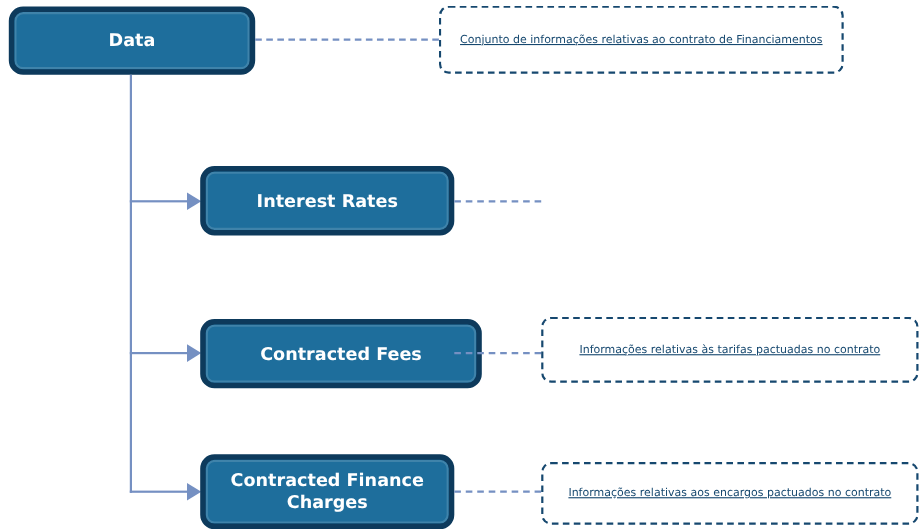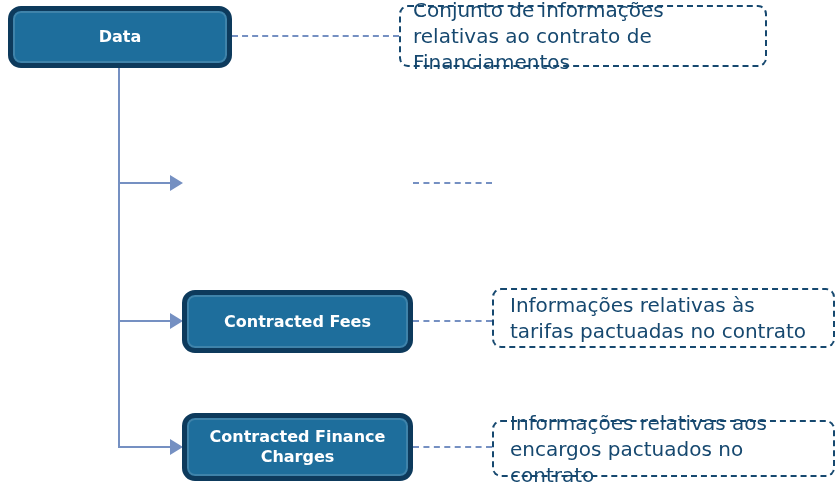--- a/index.html
+++ b/index.html
@@ -22,22 +22,22 @@
     box-shadow:inset 0 0 0 2px rgba(255,255,255,0.15);
     display:flex;align-items:center;justify-content:center;
     color:#ffffff;font-size:16px;font-weight:600;line-height:1.25;
     text-align:center;padding:2px 4px;
   }
   .note{
     position:absolute;box-sizing:border-box;background:#ffffff;
     border:2px dashed var(--note-border);
     border-radius:9px;
     display:flex;align-items:center;justify-content:center;
-    color:var(--note-text);font-size:20px;line-height:1.3;
-    padding:4px 16px;
+    color:var(--note-text);font-size:10px;line-height:1.3;
+    text-align:center;padding:4px 16px;text-decoration:underline;
   }
   .h-dash{position:absolute;height:0;border-top:2px dashed var(--connector);}
   .line-v{position:absolute;width:2px;background:var(--connector);}
   .line-h{position:absolute;height:2px;background:var(--connector);}
   .arrow{
     position:absolute;width:0;height:0;
     border-top:8px solid transparent;border-bottom:8px solid transparent;
     border-left:13px solid var(--connector);
   }
 </style>
@@ -53,25 +53,28 @@
   <div class="note" style="left:399px;top:5px;width:368px;height:62px;padding:4px 12px;">
     <span>Conjunto de informações relativas ao contrato de Financiamentos</span>
   </div>
 
   <div class="h-dash" style="left:232px;top:35px;width:167px;"></div>
 
   <div class="line-v" style="left:118px;top:68px;height:380px;"></div>
 
   <div class="line-h" style="left:118px;top:182px;width:54px;"></div>
   <div class="arrow" style="left:170px;top:175px;"></div>
+  <div class="node" style="left:182px;top:151px;width:231px;height:63px;">
+    <span>Interest Rates</span>
+  </div>
   <div class="h-dash" style="left:413px;top:182px;width:79px;"></div>
 
   <div class="line-h" style="left:118px;top:320px;width:54px;"></div>
   <div class="arrow" style="left:170px;top:313px;"></div>
-  <div class="node" style="left:182px;top:290px;width:231px;height:63px;">
+  <div class="node" style="left:182px;top:290px;width:256px;height:63px;">
     <span>Contracted Fees</span>
   </div>
   <div class="h-dash" style="left:413px;top:320px;width:79px;"></div>
   <div class="note" style="left:492px;top:288px;width:343px;height:60px;">
     <span>Informações relativas às tarifas pactuadas no contrato</span>
   </div>
 
   <div class="line-h" style="left:118px;top:446px;width:54px;"></div>
   <div class="arrow" style="left:170px;top:439px;"></div>
   <div class="node" style="left:182px;top:413px;width:231px;height:68px;">

